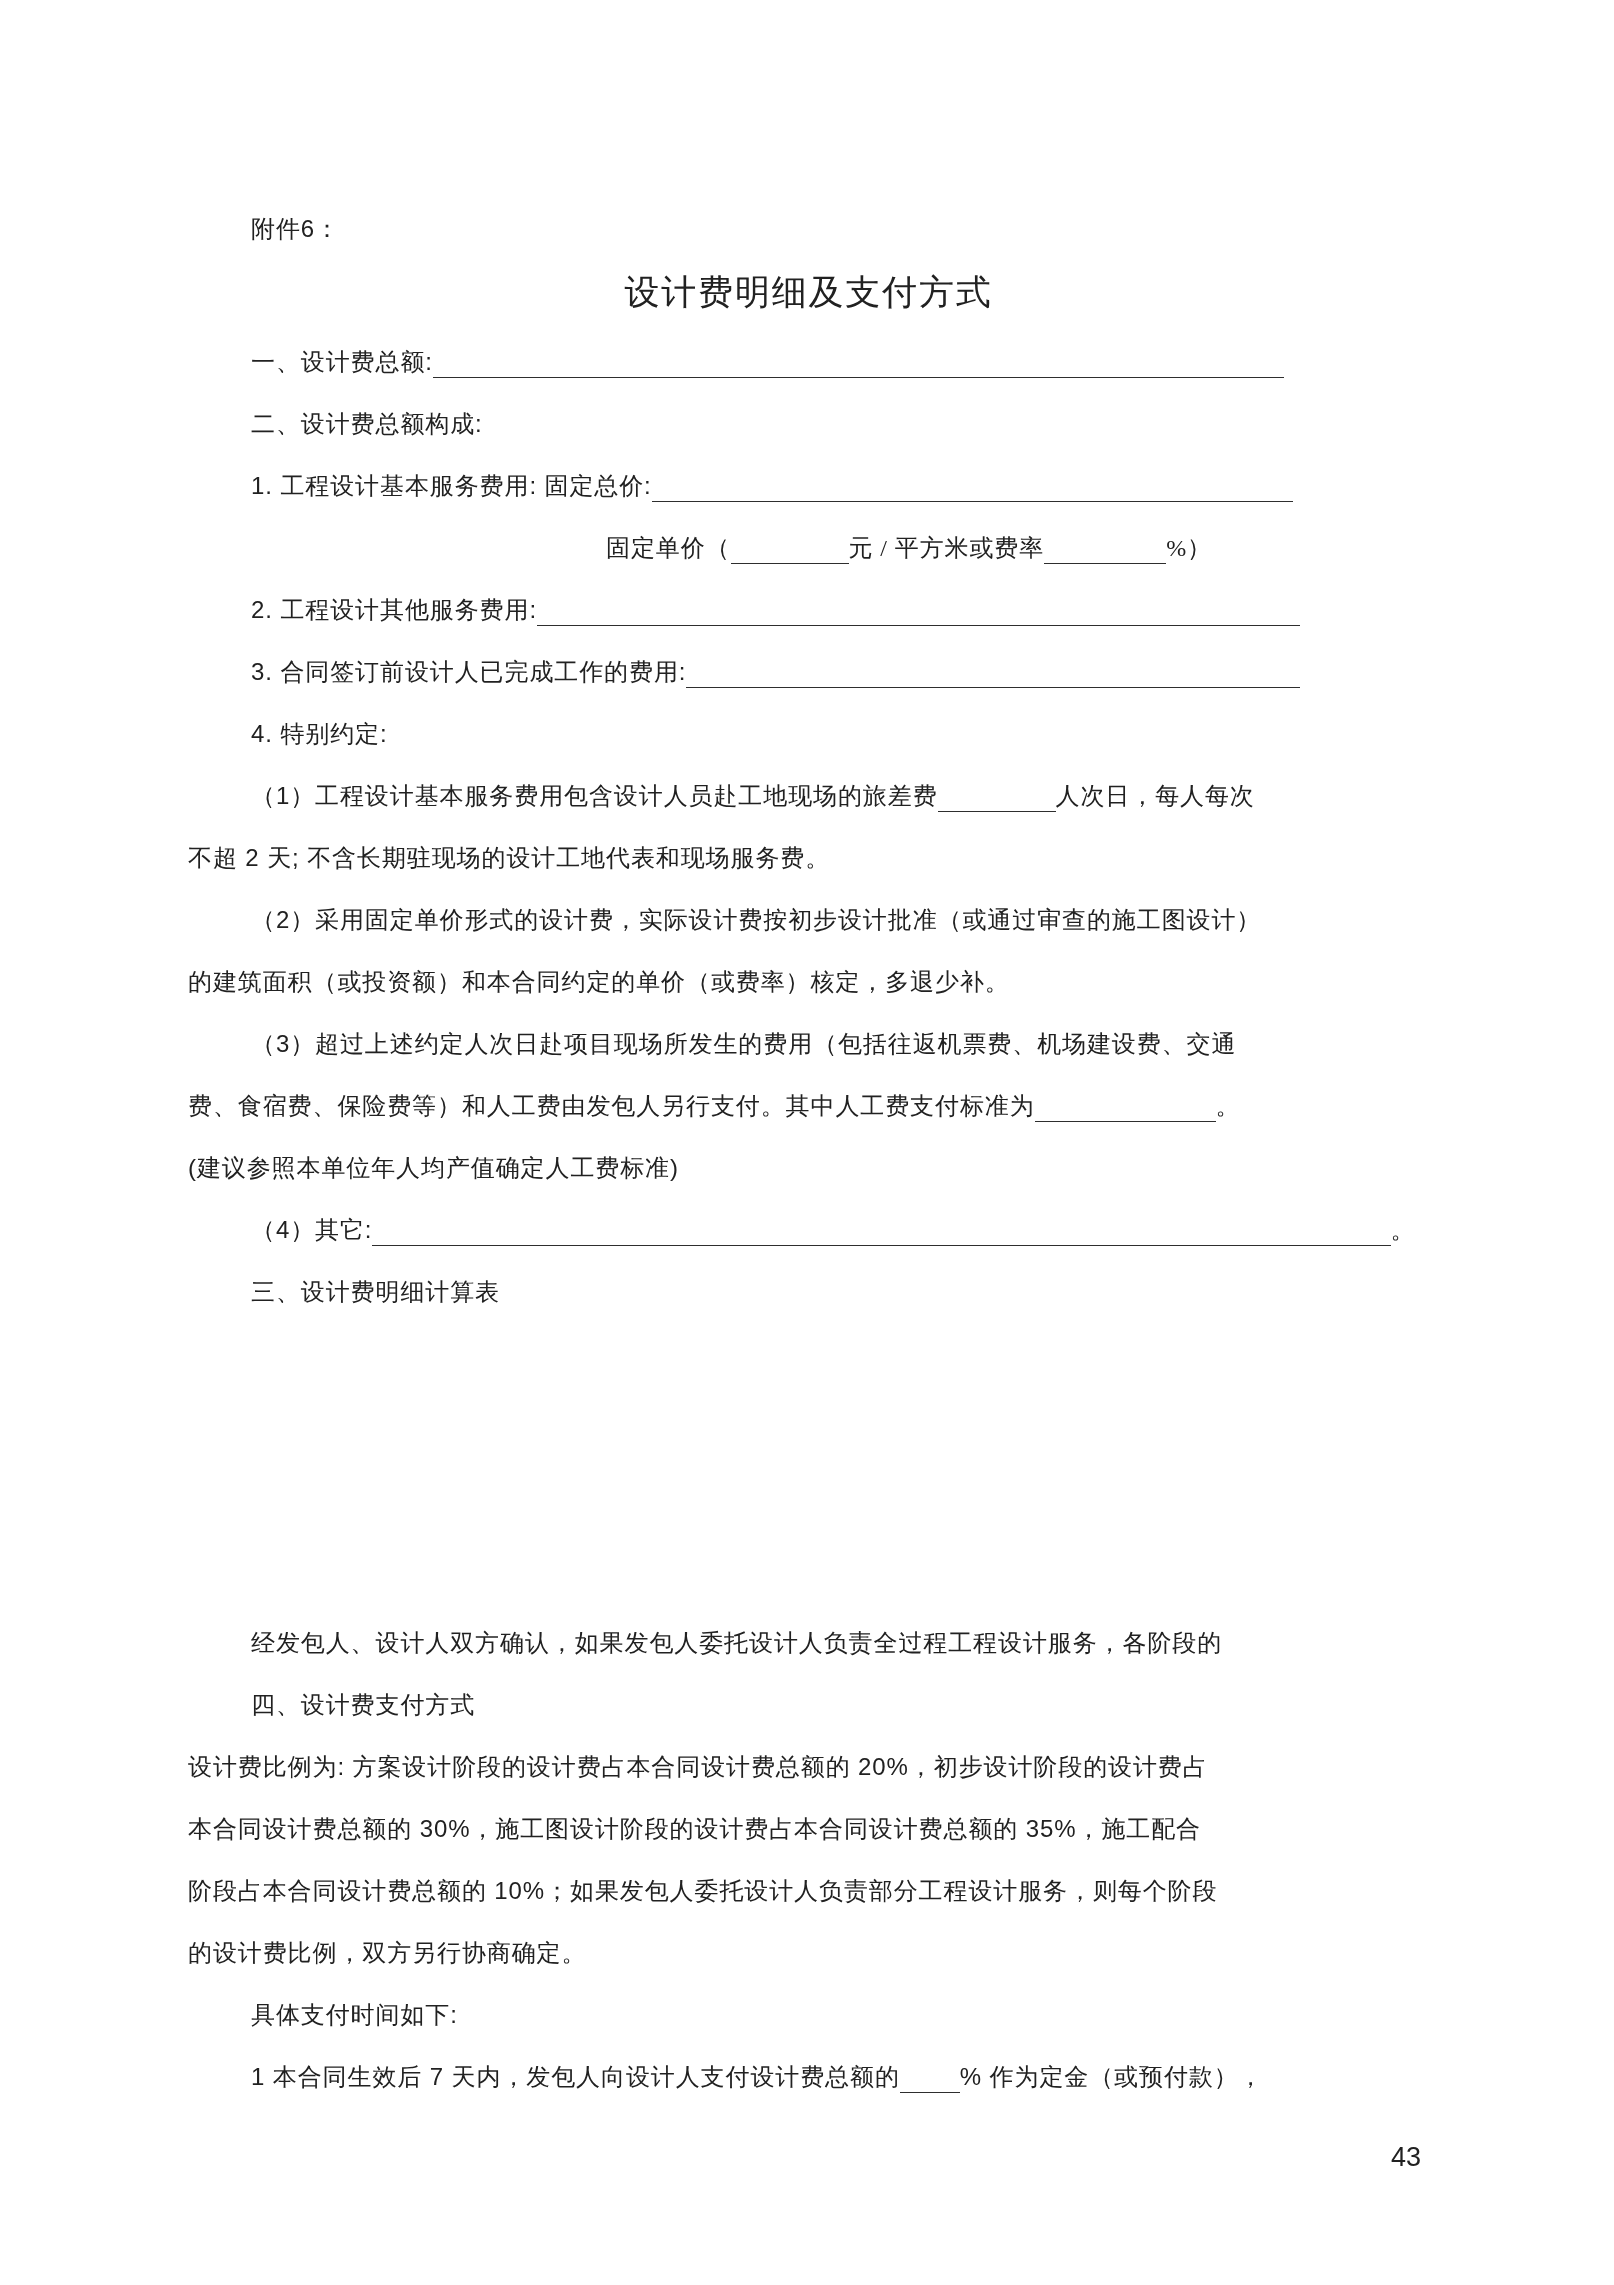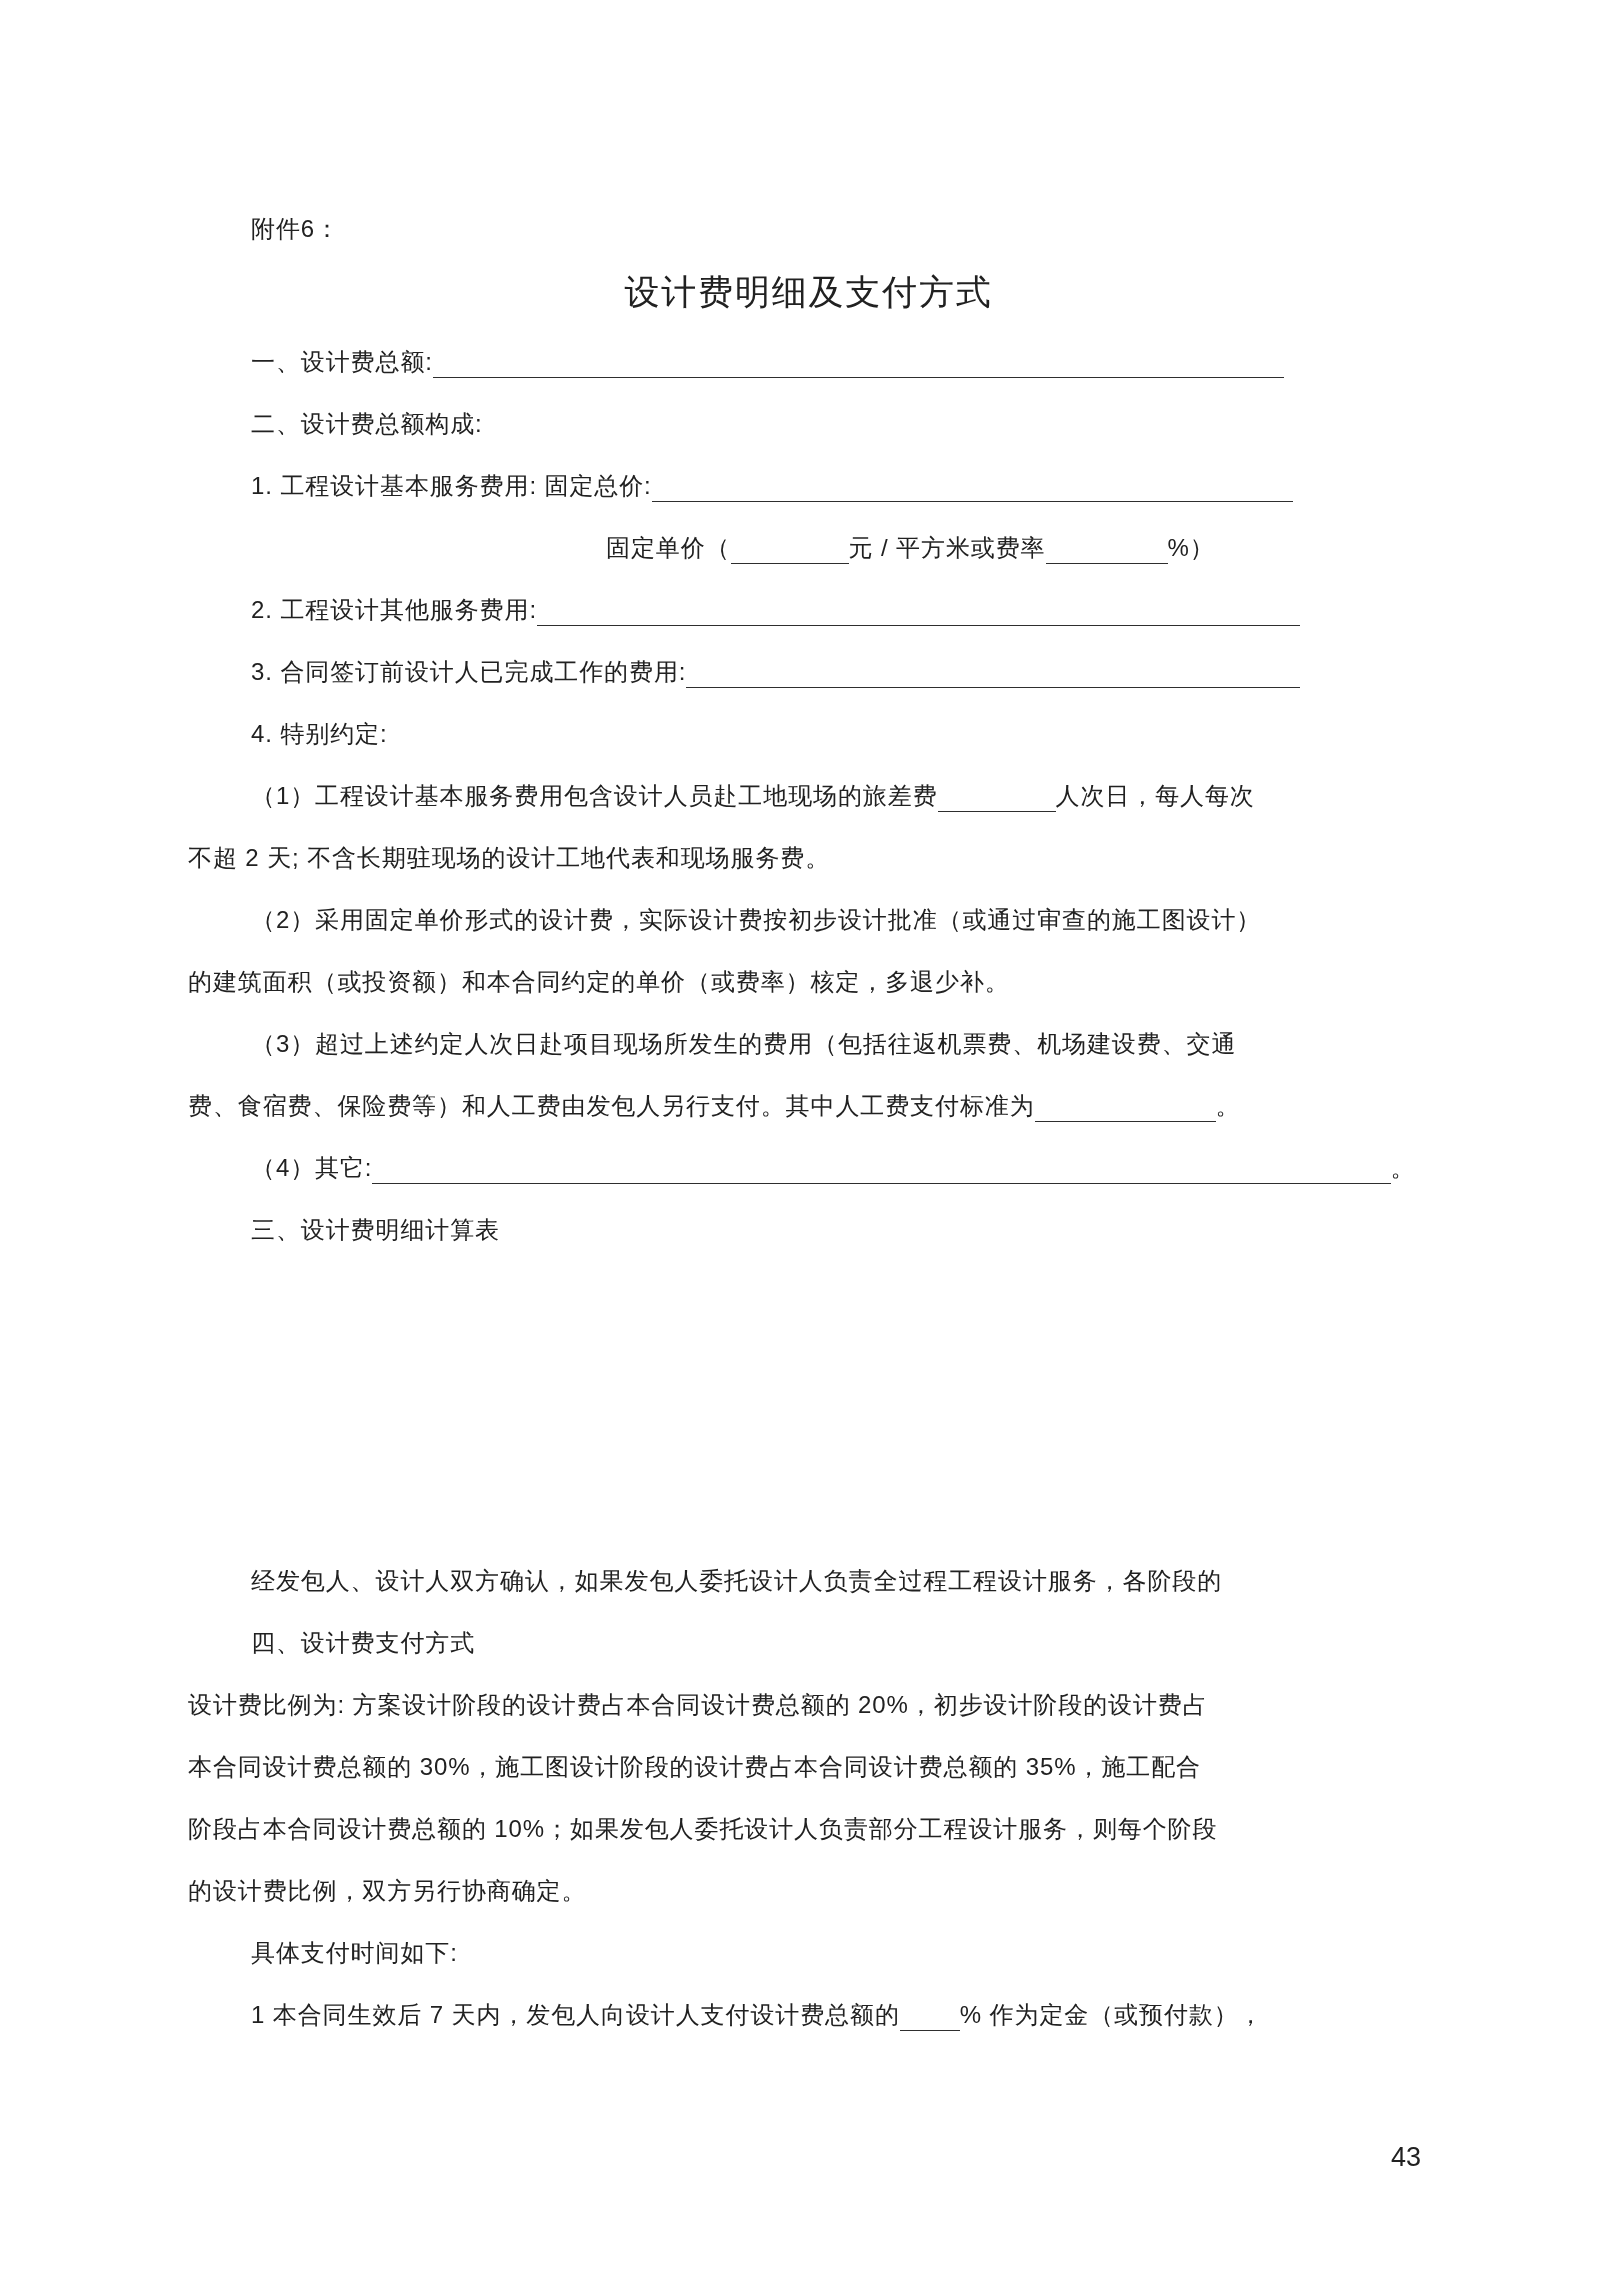--- a/index.html
+++ b/index.html
@@ -28,21 +28,21 @@
   }
   .run{white-space:pre;}
   .blank{
     display:inline-block;
     border-bottom:1.8px solid #2e2e2e;
     height:3.6px;
   }
   .fill{flex:1 1 auto;}
   .sp{display:inline-block;height:1.8px;}
   .indent{padding-left:63px;}
-  .unit{padding-left:418px;}
+  .unit{padding-left:418px;font-family:Liberation Serif, serif;}
   .center{justify-content:center;}
   .title{font-size:35px;height:71px;letter-spacing:1.8px;}
   .bigspacer{height:289px;padding:0;}
   .page-number{
     position:absolute;
     left:1391px;top:2142px;
     font-size:27px;
     color:#212121;
   }
 </style>
@@ -105,20 +105,23 @@
         <span class="run">的建筑面积（或投资额）和本合同约定的单价（或费率）核定，多退少补。</span>
       </div>
       <div class="line indent">
         <span class="run">（3）超过上述约定人次日赴项目现场所发生的费用（包括往返机票费、机场建设费、交通</span>
       </div>
       <div class="line">
         <span class="run">费、食宿费、保险费等）和人工费由发包人另行支付。其中人工费支付标准为</span>
         <span class="blank" style="width: 181px;"></span>
         <span class="run">。</span>
       </div>
+      <div class="line">
+        <span class="run">(建议参照本单位年人均产值确定人工费标准)</span>
+      </div>
       <div class="line indent">
         <span class="run">（4）其它:</span>
         <span class="blank fill"></span>
         <span class="run">。</span>
         <span class="sp" style="width: 13.6px;"></span>
       </div>
       <div class="line indent">
         <span class="run">三、设计费明细计算表</span>
       </div>
       <div class="line bigspacer"></div>

